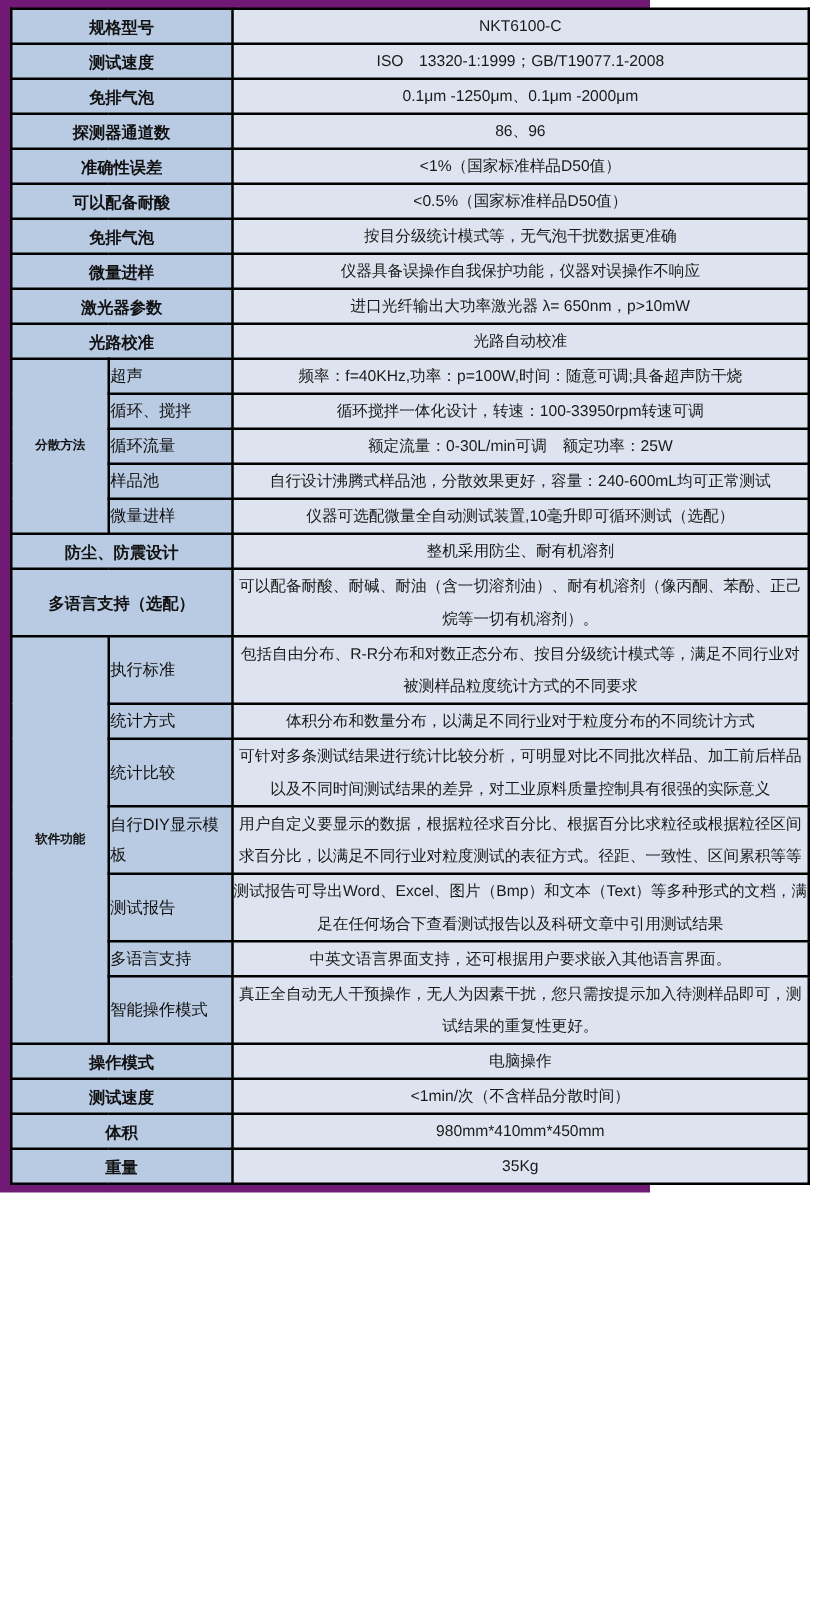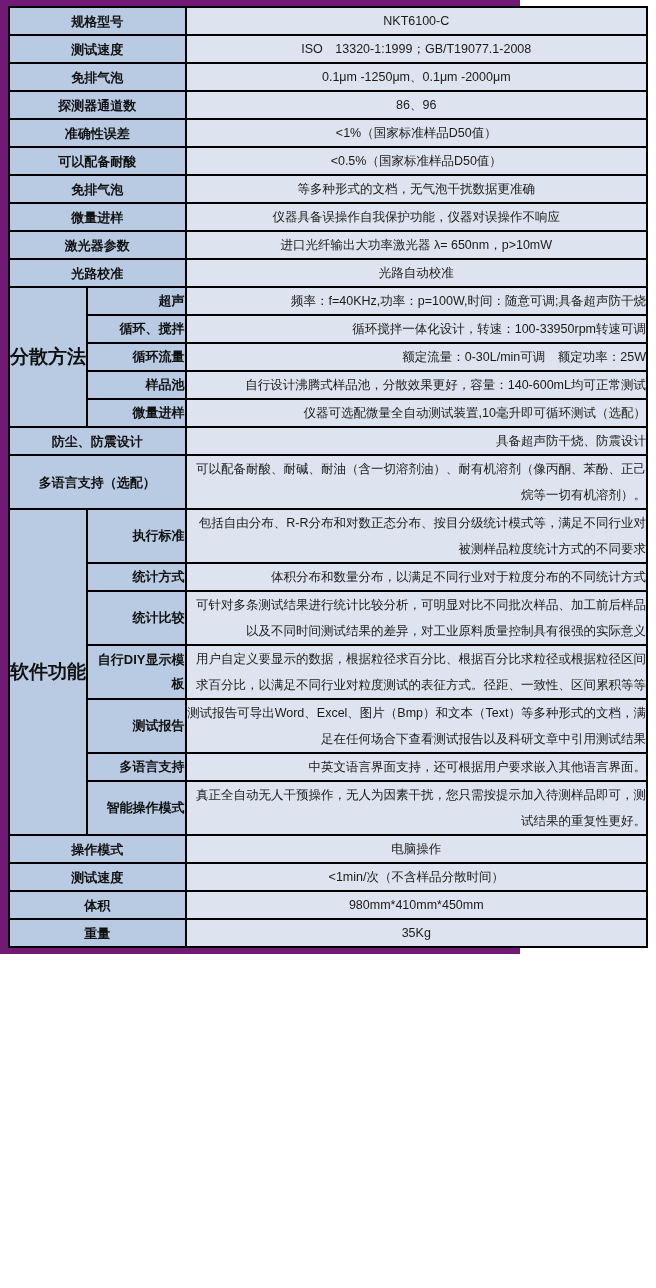--- a/index.html
+++ b/index.html
@@ -36,48 +36,48 @@
     color: #111111;
     font-weight: bold;
     text-align: center;
     font-size: 13px;
     line-height: 21px;
     padding: 5px 3px;
   }
   td.lbl-sub {
     background: #b9cbe3;
     color: #111111;
-    font-weight: bold;
-    text-align: right;
+    font-weight: normal;
+    text-align: left;
     font-size: 13px;
     line-height: 24px;
     padding: 5px 4px;
   }
   td.grp {
     background: #b9cbe3;
     color: #111111;
     font-weight: bold;
     text-align: center;
-    font-size: 19px;
+    font-size: 10px;
     line-height: 20px;
     padding: 4px 2px;
   }
   
   td.val {
     background: #dde3ef;
     color: #1a1a1a;
     font-size: 12.5px;
     line-height: 26px;
     padding: 3px 8px;
   }
   td.val.center {
     text-align: center;
   }
   td.val.left {
-    text-align: right;
+    text-align: center;
   }
   .cw-lbl1 { width: 78px; }
   .cw-lbl2 { width: 98px; }
   .cw-val  { width: 460px; }
 </style>
 </head>
 <body>
 
 <div class="spec-wrap">
   <table class="spec">
@@ -107,21 +107,21 @@
       <tr>
         <td class="lbl" colspan="2">准确性误差</td>
         <td class="val center">&lt;1%（国家标准样品D50值）</td>
       </tr>
       <tr>
         <td class="lbl" colspan="2">可以配备耐酸</td>
         <td class="val center">&lt;0.5%（国家标准样品D50值）</td>
       </tr>
       <tr>
         <td class="lbl" colspan="2">免排气泡</td>
-        <td class="val center">等多种形式的文档，无气泡干扰数据更准确</td>
+        <td class="val center">按目分级统计模式等，无气泡干扰数据更准确</td>
       </tr>
       <tr>
         <td class="lbl" colspan="2">微量进样</td>
         <td class="val center">仪器具备误操作自我保护功能，仪器对误操作不响应</td>
       </tr>
       <tr>
         <td class="lbl" colspan="2">激光器参数</td>
         <td class="val center">进口光纤输出大功率激光器 λ= 650nm，p&gt;10mW</td>
       </tr>
       <tr>
@@ -137,30 +137,30 @@
       <tr>
         <td class="lbl-sub">循环、搅拌</td>
         <td class="val left">循环搅拌一体化设计，转速：100-33950rpm转速可调</td>
       </tr>
       <tr>
         <td class="lbl-sub">循环流量</td>
         <td class="val left">额定流量：0-30L/min可调　额定功率：25W</td>
       </tr>
       <tr>
         <td class="lbl-sub">样品池</td>
-        <td class="val left">自行设计沸腾式样品池，分散效果更好，容量：140-600mL均可正常测试</td>
+        <td class="val left">自行设计沸腾式样品池，分散效果更好，容量：240-600mL均可正常测试</td>
       </tr>
       <tr>
         <td class="lbl-sub">微量进样</td>
         <td class="val left">仪器可选配微量全自动测试装置,10毫升即可循环测试（选配）</td>
       </tr>
 
       <tr>
         <td class="lbl" colspan="2">防尘、防震设计</td>
-        <td class="val left">具备超声防干烧、防震设计</td>
+        <td class="val left">整机采用防尘、耐有机溶剂</td>
       </tr>
       <tr>
         <td class="lbl" colspan="2">多语言支持（选配）</td>
         <td class="val left">可以配备耐酸、耐碱、耐油（含一切溶剂油）、耐有机溶剂（像丙酮、苯酚、正己烷等一切有机溶剂）。</td>
       </tr>
 
       <tr>
         <td class="grp" rowspan="7">软件功能</td>
         <td class="lbl-sub">执行标准</td>
         <td class="val left">包括自由分布、R-R分布和对数正态分布、按目分级统计模式等，满足不同行业对被测样品粒度统计方式的不同要求</td>

